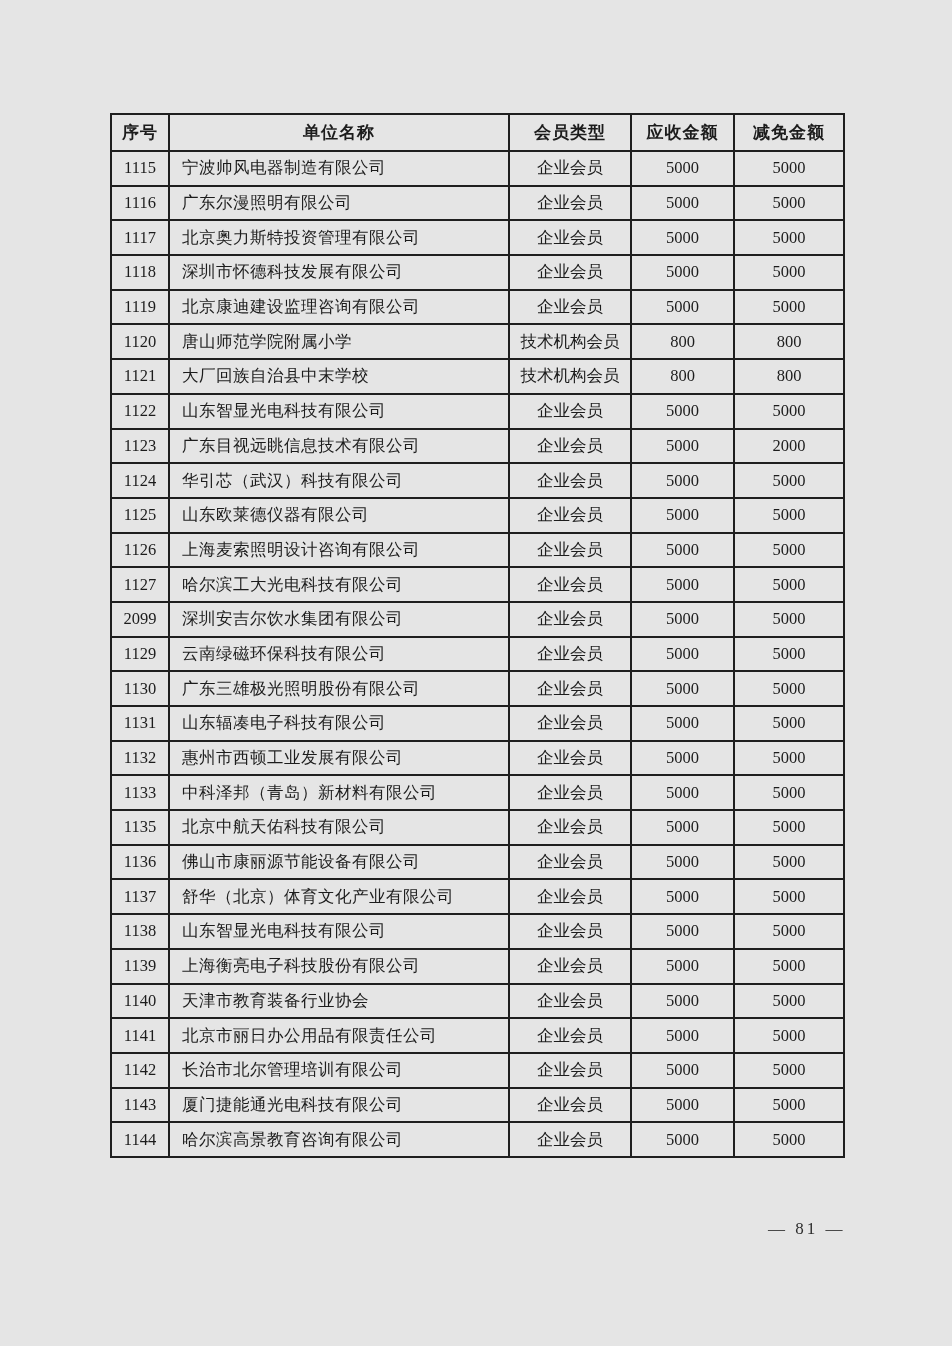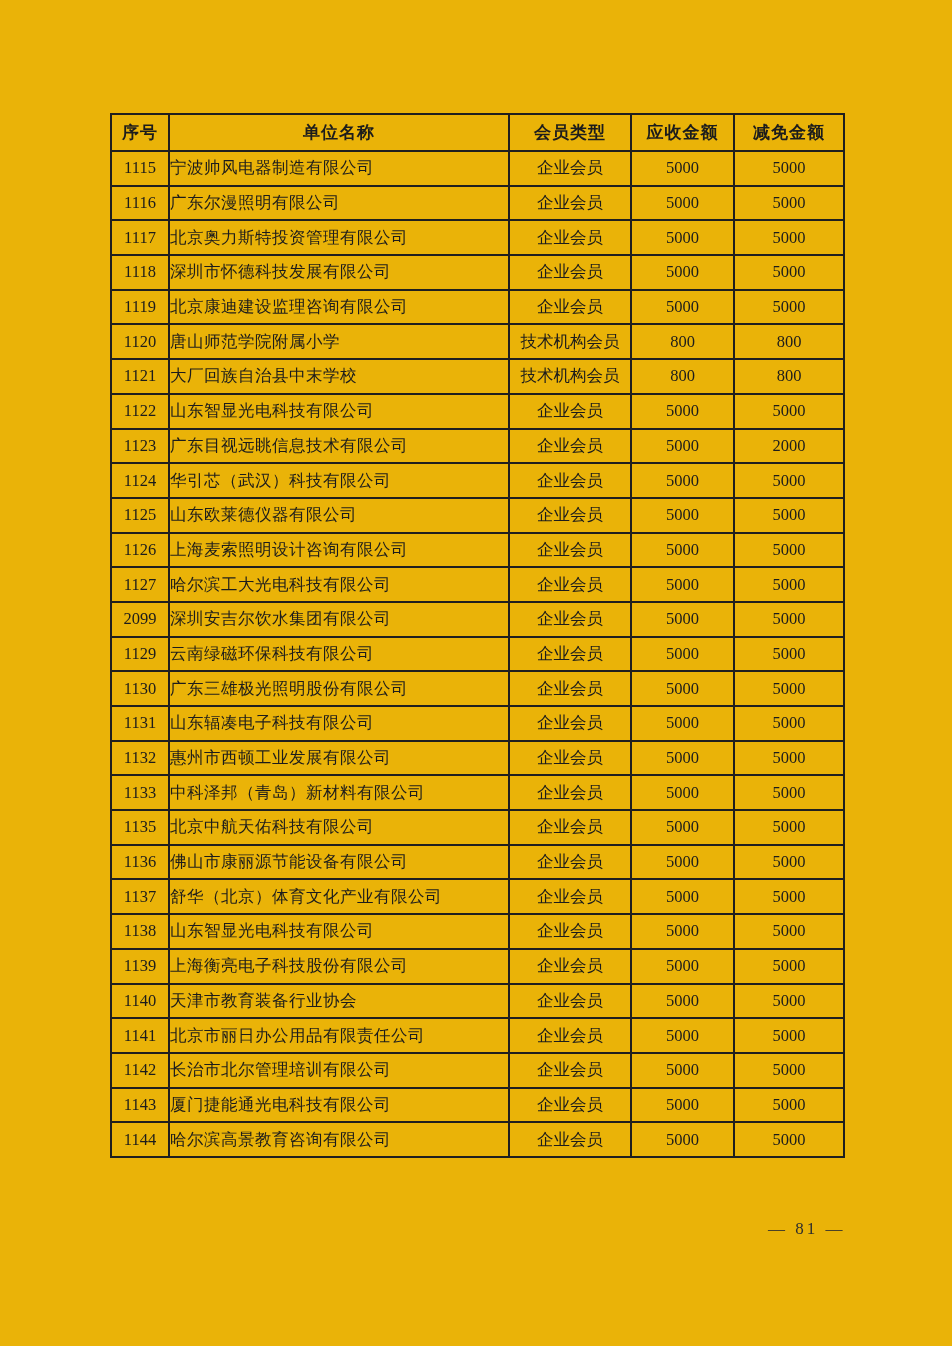--- a/index.html
+++ b/index.html
@@ -10,21 +10,21 @@
   body {
     width: 952px;
     height: 1346px;
     position: relative;
     font-family: "Liberation Serif", "DejaVu Serif", serif;
     color: #1c1c1c;
   }
   .page {
     position: absolute;
     inset: 0;
-    background: #eab308;
+    background: #e5e5e5;
   }
   table.member-table {
     position: absolute;
     left: 110px;
     top: 113px;
     width: 733px;
     border-collapse: collapse;
     table-layout: fixed;
   }
   table.member-table th,
@@ -44,20 +44,21 @@
     letter-spacing: 1px;
   }
   table.member-table td {
     height: 32.7px;
     font-size: 16.5px;
     text-align: center;
     vertical-align: middle;
   }
   table.member-table td.name-cell {
     text-align: left;
+    padding-left: 12px;
     letter-spacing: 0.5px;
   }
   col.c-serial    { width: 58px; }
   col.c-name      { width: 340px; }
   col.c-type      { width: 122px; }
   col.c-recv      { width: 103px; }
   col.c-reduction { width: 110px; }
   .page-number {
     position: absolute;
     left: 768px;

